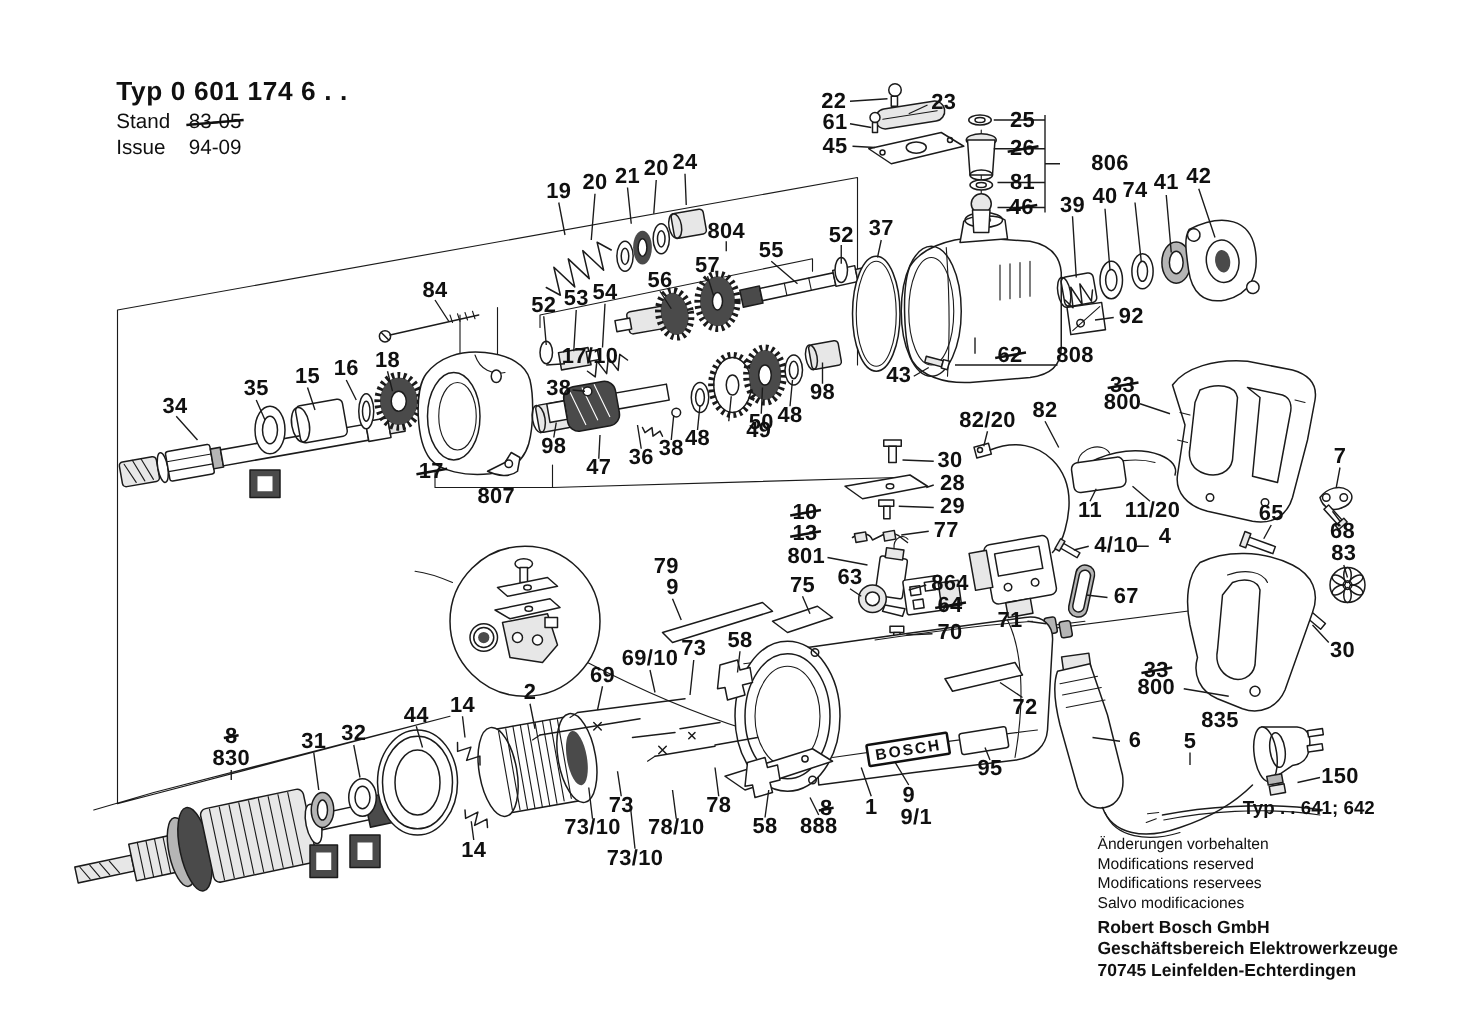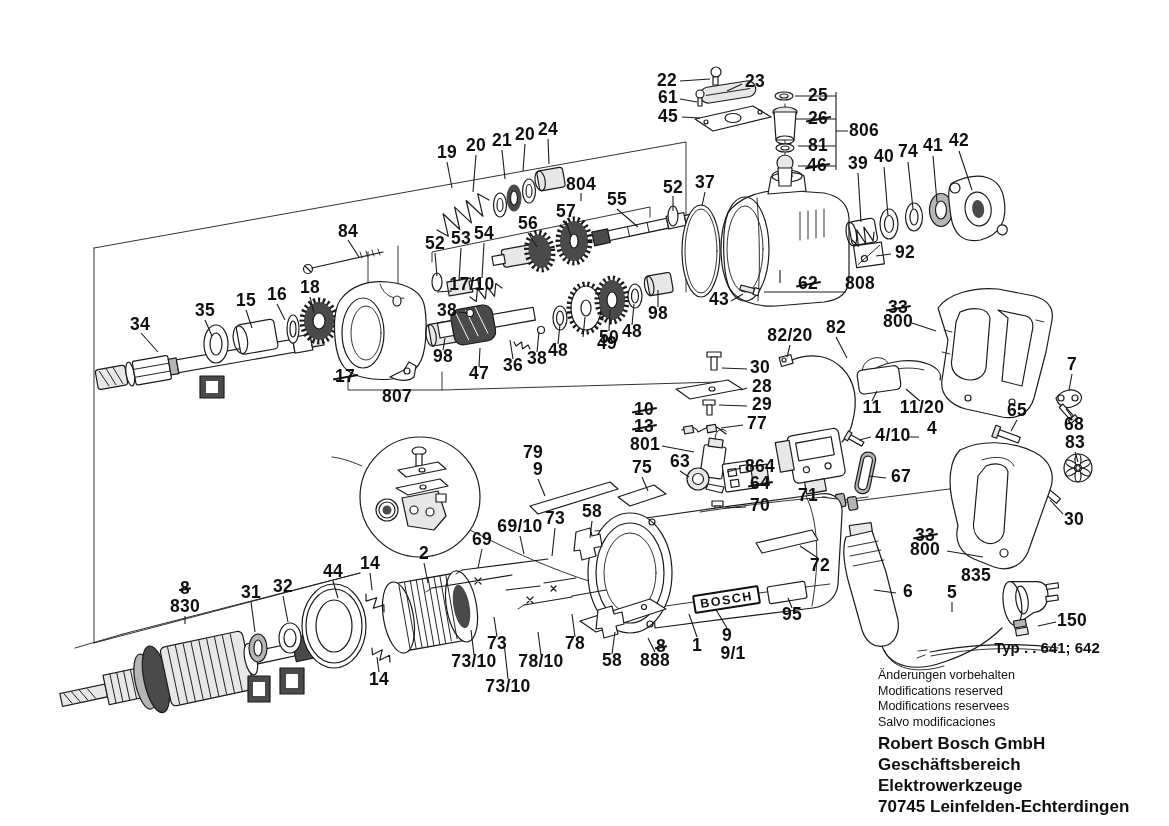--- a/index.html
+++ b/index.html
@@ -19,33 +19,47 @@
   .plabel.strike::after{content:"";position:absolute;left:-12%;top:44%;width:124%;
           border-top:2.6px solid #101010;transform:rotate(-10deg)}
   .hdr{position:absolute;left:93px;top:62px;z-index:5}
   .hdr .typline{font-size:21px;font-weight:700;letter-spacing:.5px}
   .hdr .row{font-size:16.5px;margin-top:2px;display:flex}
   .hdr .row .lab{width:58px}
   .sline{position:relative;display:inline-block}
   .sline::after{content:"";position:absolute;left:-4%;top:46%;width:108%;
           border-top:2.2px solid #101010;transform:rotate(-5deg)}
   .ftr{position:absolute;left:878px;top:668px;z-index:5;font-size:12.5px;line-height:1.24}
-  .ftr .co{font-weight:700;font-size:17px}
+  .ftr .co{font-weight:700;font-size:14px}
   .ftr .gap{height:3px}
   .bosch{position:absolute;left:693px;top:590px;transform:rotate(-9deg);z-index:4;
          border:2px solid #101010;border-radius:2px;padding:1px 5px 0 5px;background:#fff;
          font-weight:700;font-size:12.5px;letter-spacing:1.6px}
   .variant{position:absolute;left:1047px;top:647px;transform:translate(-50%,-50%);
          font-weight:700;font-size:15px;white-space:nowrap;z-index:5}
 </style>
 </head>
 <body>
 
 <div class="page">
 
+  <div class="hdr">
+    <div class="typline">
+      <span>Typ</span>
+      <span style="font-weight:700">0 601 174 6 . .</span>
+    </div>
+    <div class="row">
+      <span class="lab">Stand</span>
+      <span class="sline">83-05</span>
+    </div>
+    <div class="row">
+      <span class="lab">Issue</span>
+      <span>94-09</span>
+    </div>
+  </div>
 
   <svg width="1169" height="826" viewBox="0 0 1169 826">
 
     <g>
       <path class="d thin" d="M94,248 L686,142 L686,292 M94,248 L94,643 M94,643 L360,573
         M442,390 L718,382 M595,531 L868,497 M770,512 L957,488
         M368,252 L368,290 M398,246 L398,300 M785,104 L785,178
         M123,634 L360,573 M75,648 L123,634
         M348,378 L348,390 L442,390 L442,372
         M432,262 L432,252 L650,207 L650,217
@@ -478,21 +492,21 @@
     </g>
   </svg>
 
   <div id="labels">
       <div class="plabel" style="left: 667px; top: 81px;">22</div>
       <div class="plabel" style="left: 755px; top: 82px;">23</div>
       <div class="plabel" style="left: 668px; top: 98px;">61</div>
       <div class="plabel" style="left: 668px; top: 117px;">45</div>
       <div class="plabel" style="left: 818px; top: 96px;">25</div>
       <div class="plabel strike" style="left: 818px; top: 119px;">26</div>
-      <div class="plabel" style="left: 864px; top: 131px; text-align: right;">806</div>
+      <div class="plabel" style="left: 888px; top: 131px; text-align: right;">806</div>
       <div class="plabel" style="left: 818px; top: 146px;">81</div>
       <div class="plabel strike" style="left: 817px; top: 166px;">46</div>
       <div class="plabel" style="left: 447px; top: 153px;">19</div>
       <div class="plabel" style="left: 476px; top: 146px;">20</div>
       <div class="plabel" style="left: 502px; top: 141px;">21</div>
       <div class="plabel" style="left: 525px; top: 135px;">20</div>
       <div class="plabel" style="left: 548px; top: 130px;">24</div>
       <div class="plabel" style="left: 581px; top: 185px;">804</div>
       <div class="plabel" style="left: 673px; top: 188px;">52</div>
       <div class="plabel" style="left: 705px; top: 183px;">37</div>

